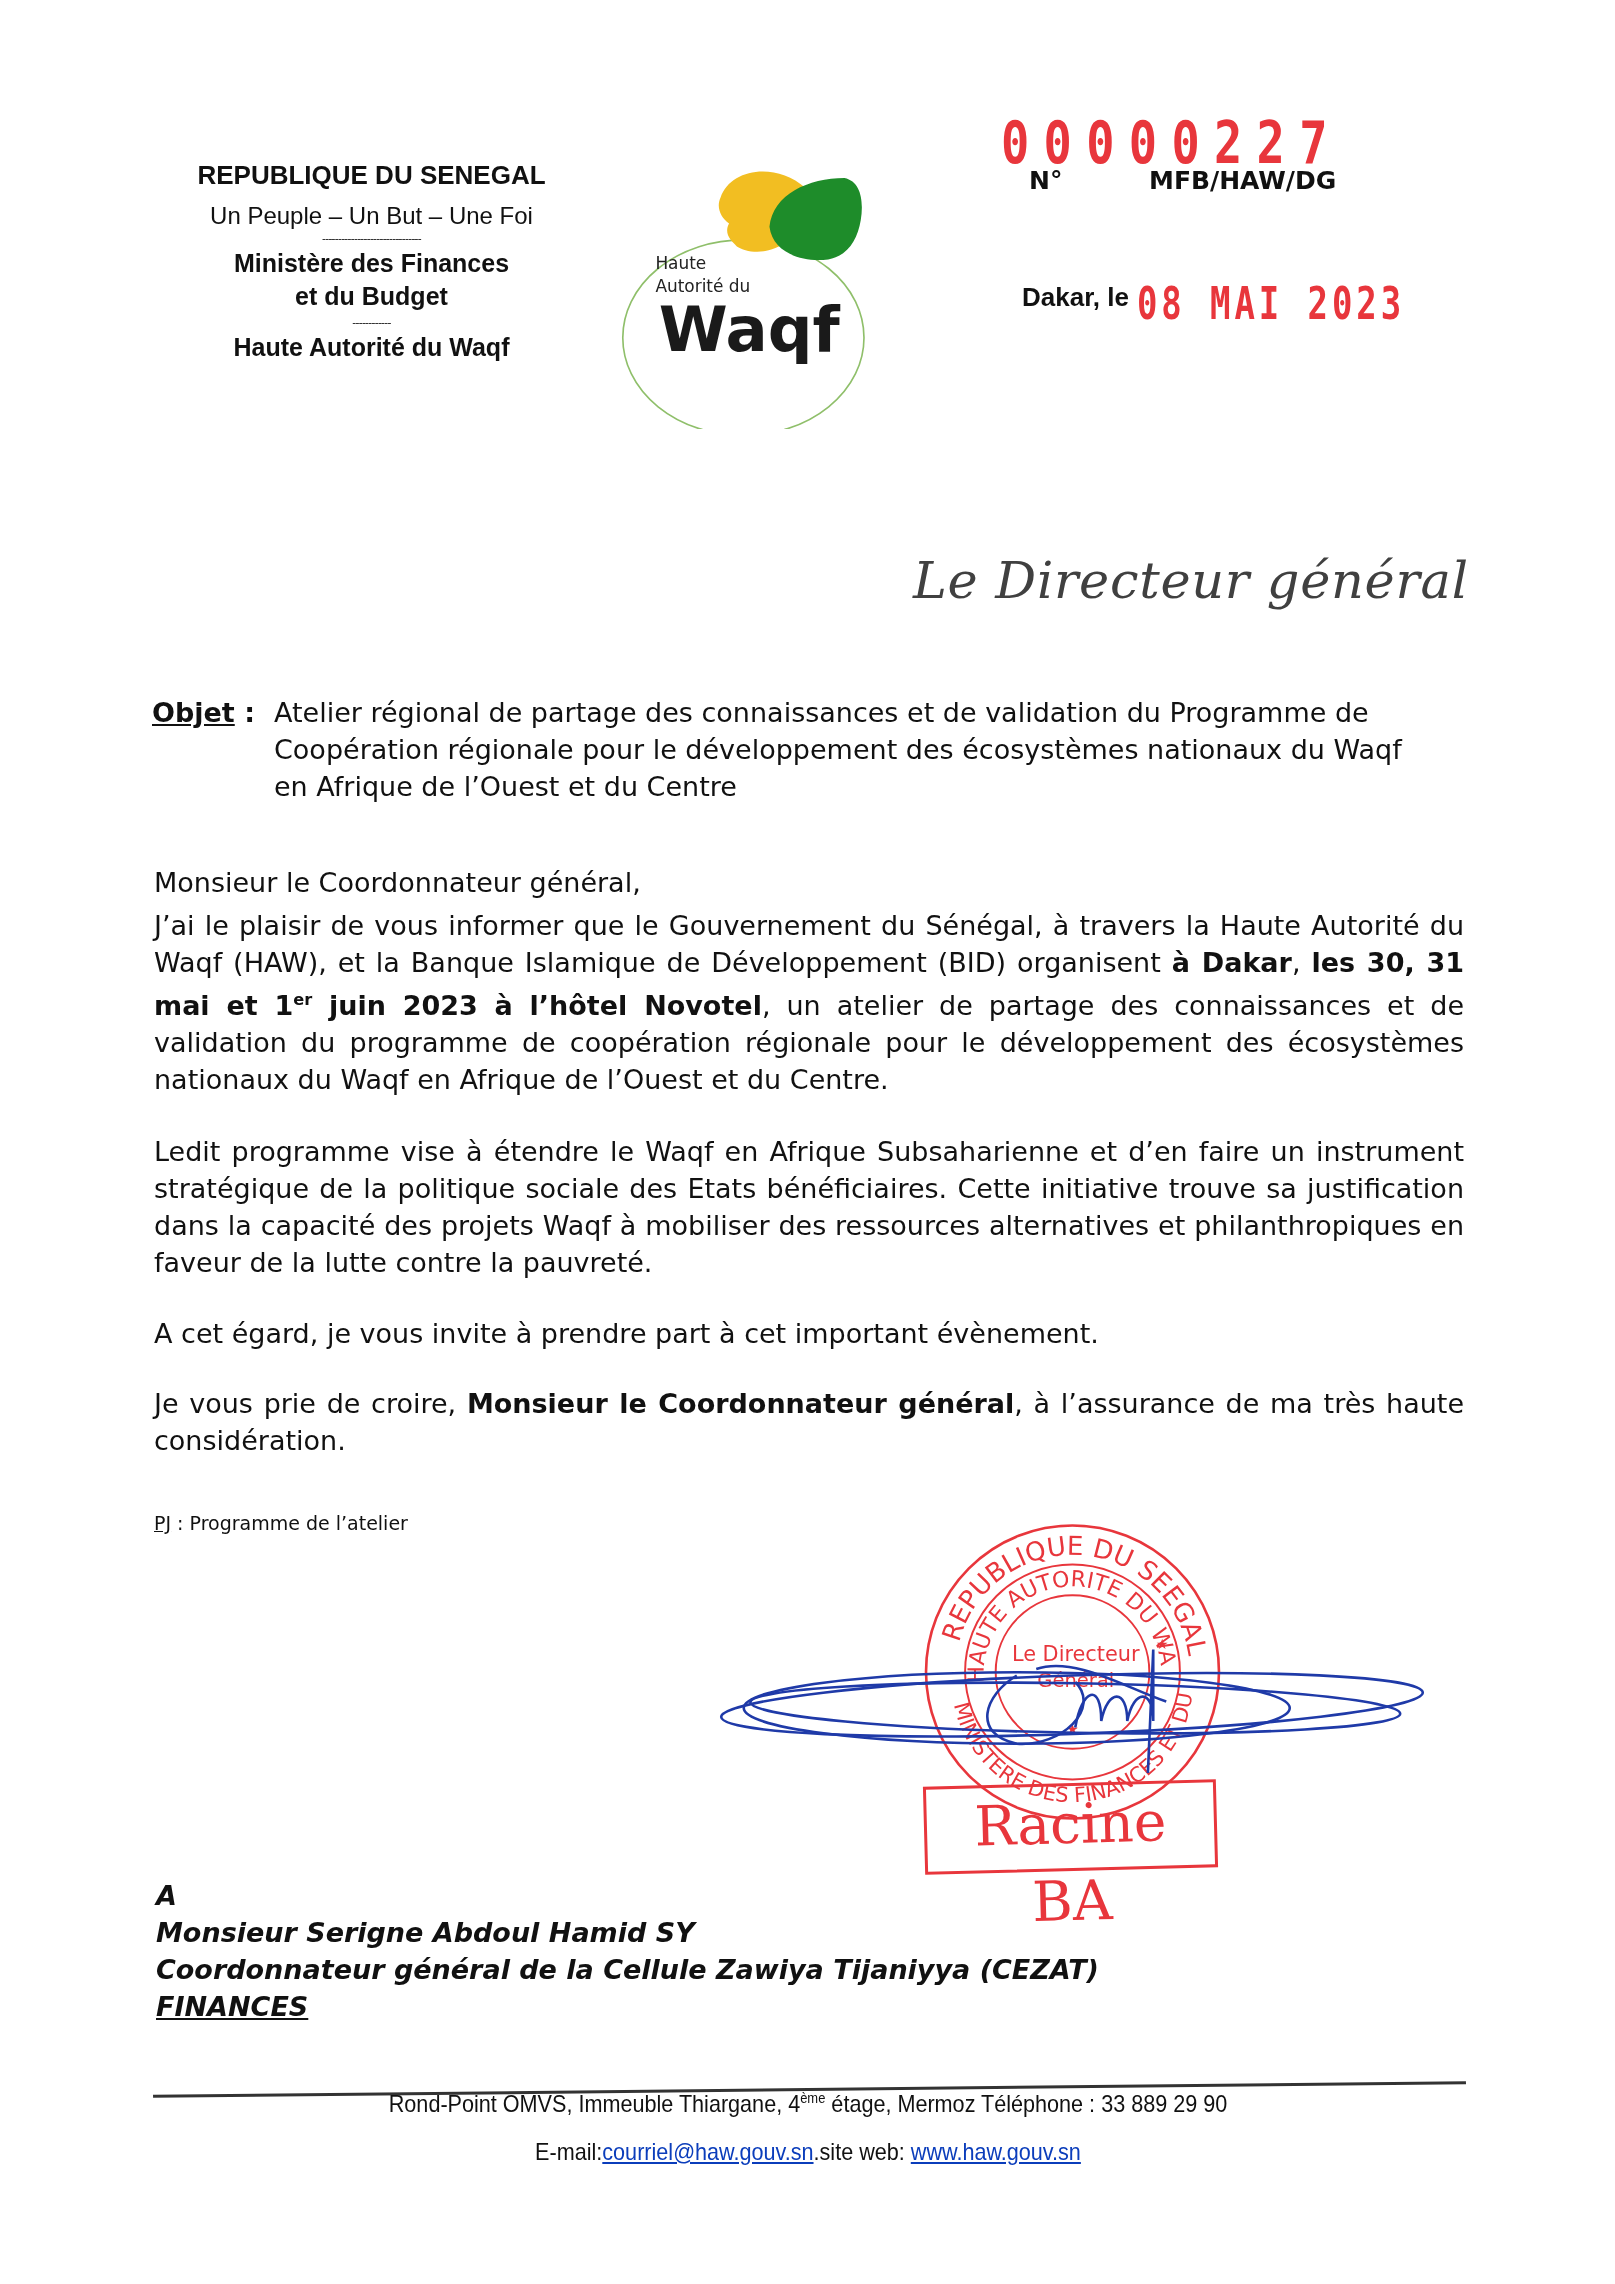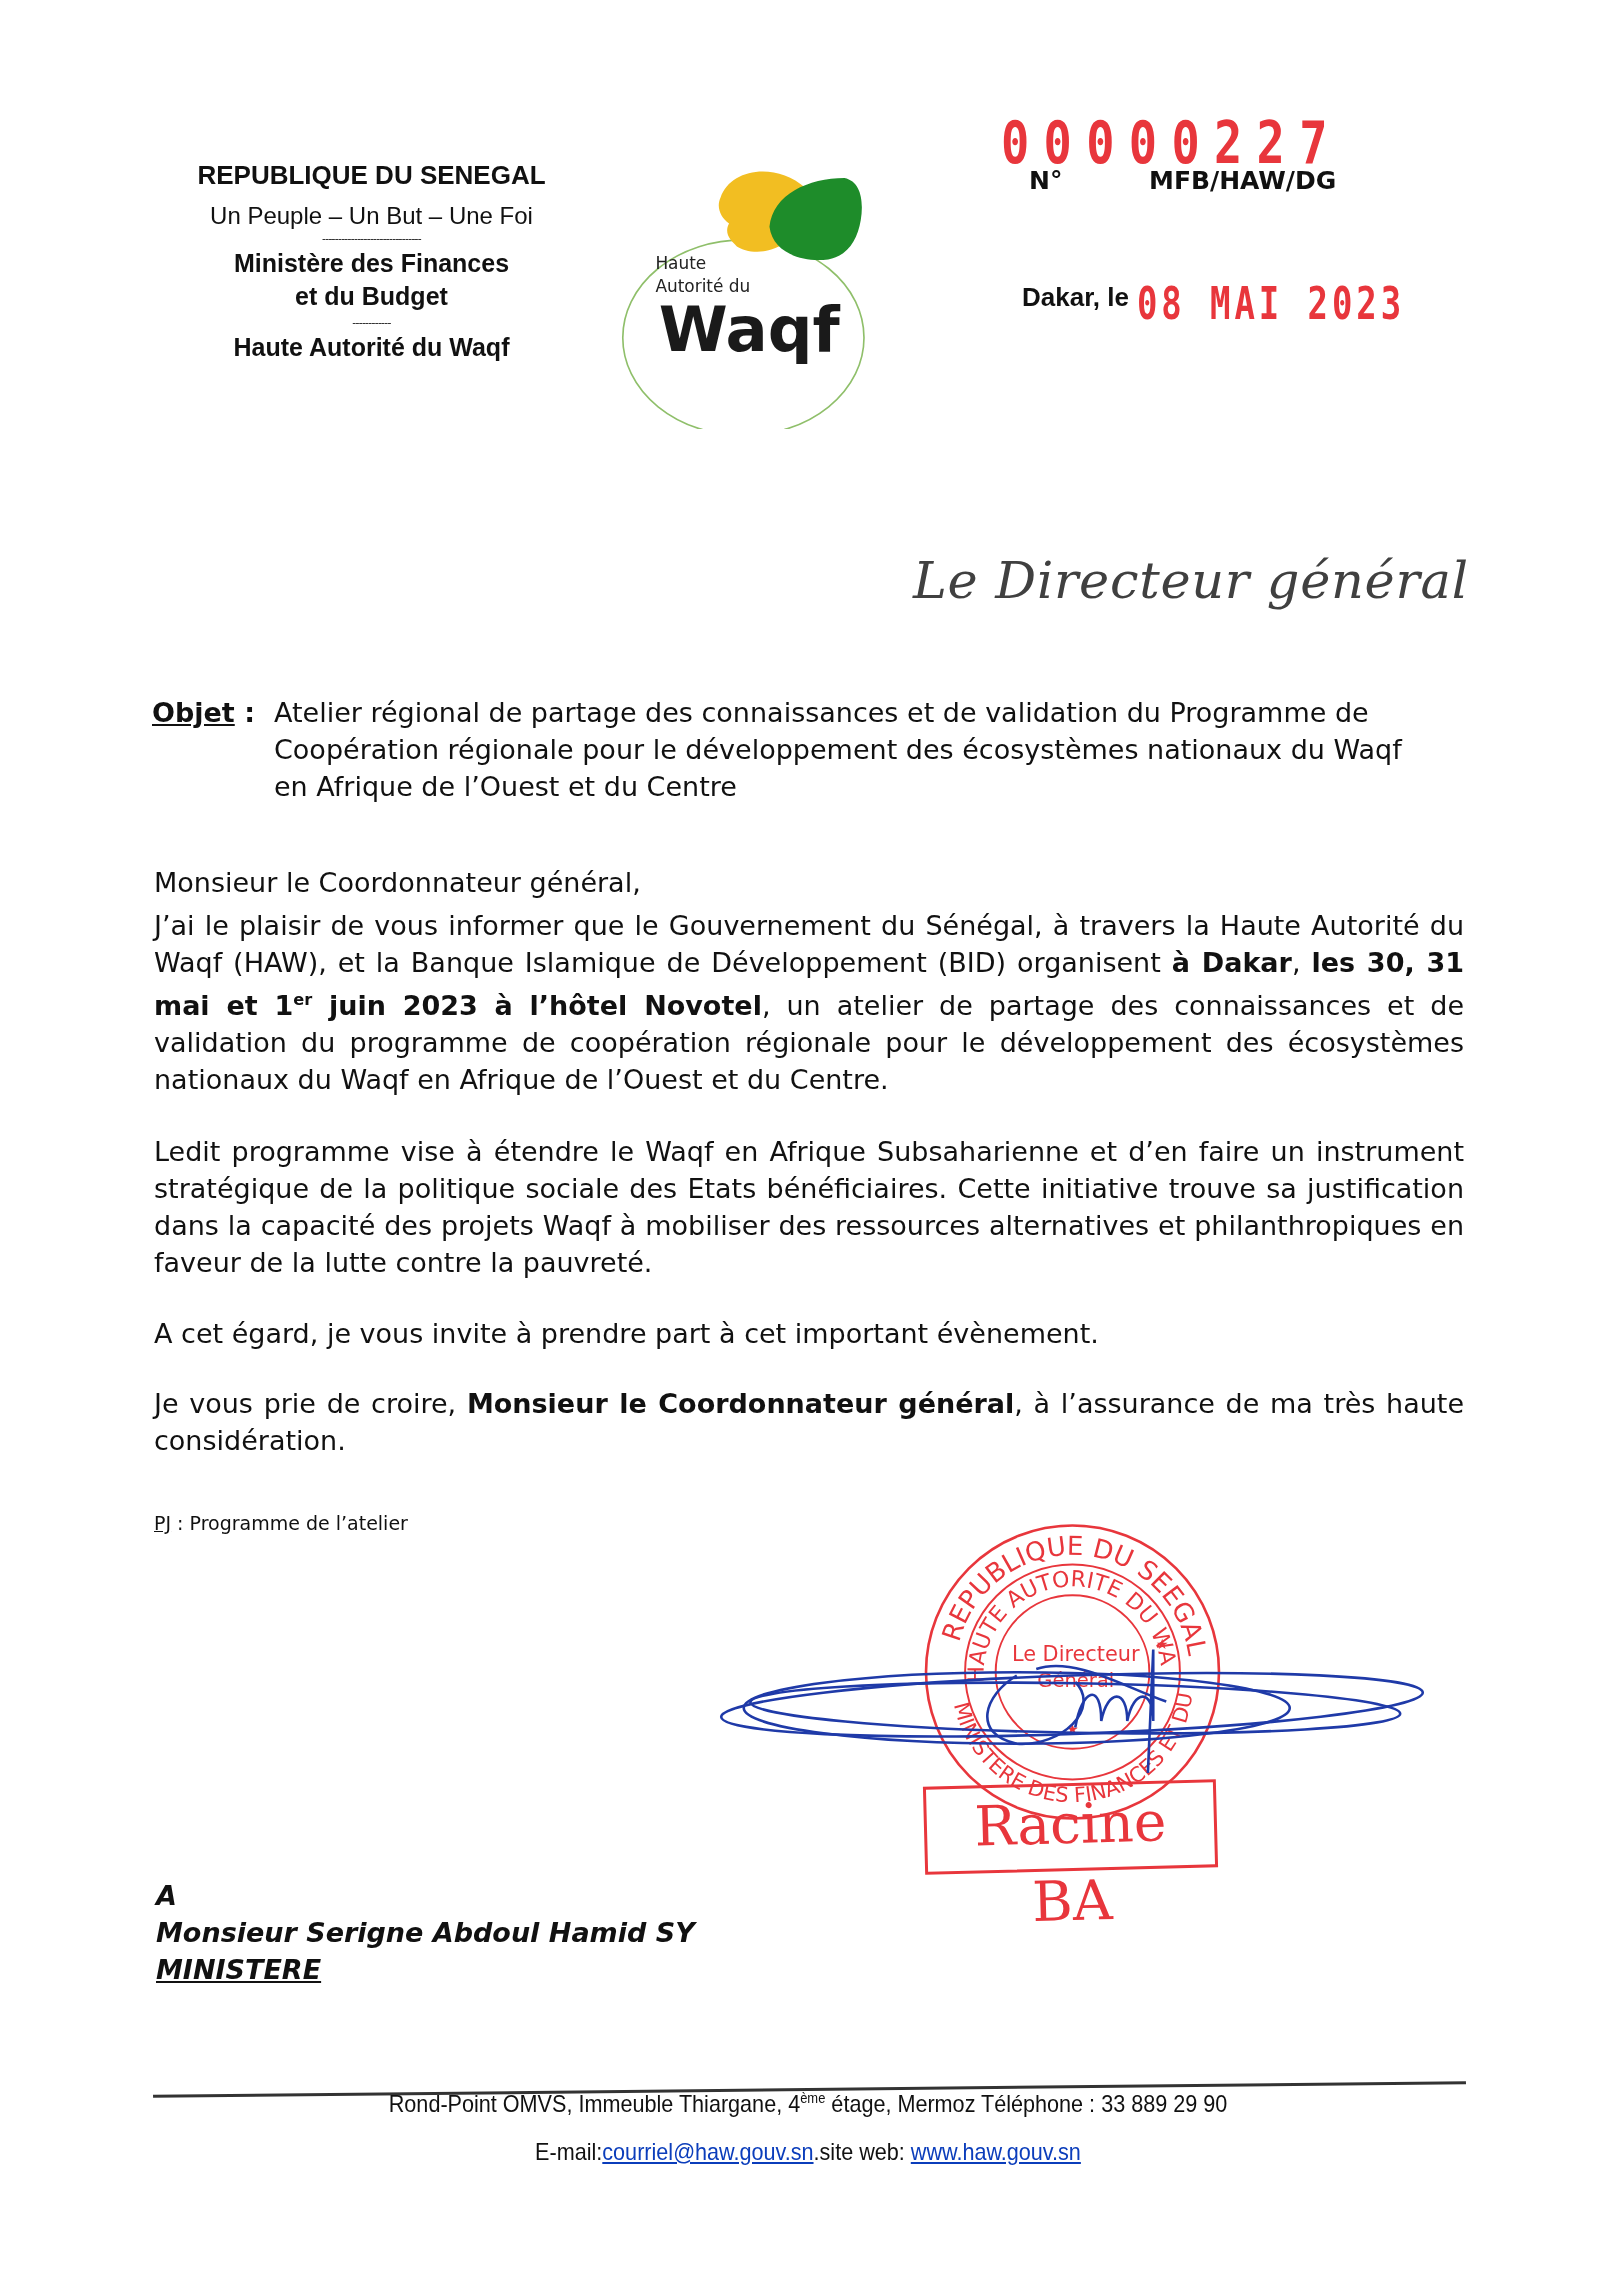--- a/index.html
+++ b/index.html
@@ -152,21 +152,22 @@
       <path d="M500 60 C560 40 640 90 700 110"></path>
     </g>
   </svg>
 </div>
 
 <div id="name-stamp" class="abs">Racine BA</div>
 
 <div id="addr" class="abs body-font">
   <div>A</div>
   <div>Monsieur Serigne Abdoul Hamid SY</div>
-  <div class="city">MINISTERE</div>
+  <div>Coordonnateur général de la Cellule Zawiya Tijaniyya (CEZAT)</div>
+  <div class="city">FINANCES</div>
 </div>
 
 <div id="footer-rule" class="abs"></div>
 <div id="footer-line1" class="abs arial center">
   <span>Rond-Point OMVS, Immeuble Thiargane, 4</span><sup>ème</sup><span> étage, Mermoz Téléphone : 33 889 29 90</span>
 </div>
 <div id="footer-line2" class="abs arial center">
   <span>E-mail:</span><span class="link">courriel@haw.gouv.sn</span><span>.site web: </span><span class="link">www.haw.gouv.sn</span>
 </div>
 

